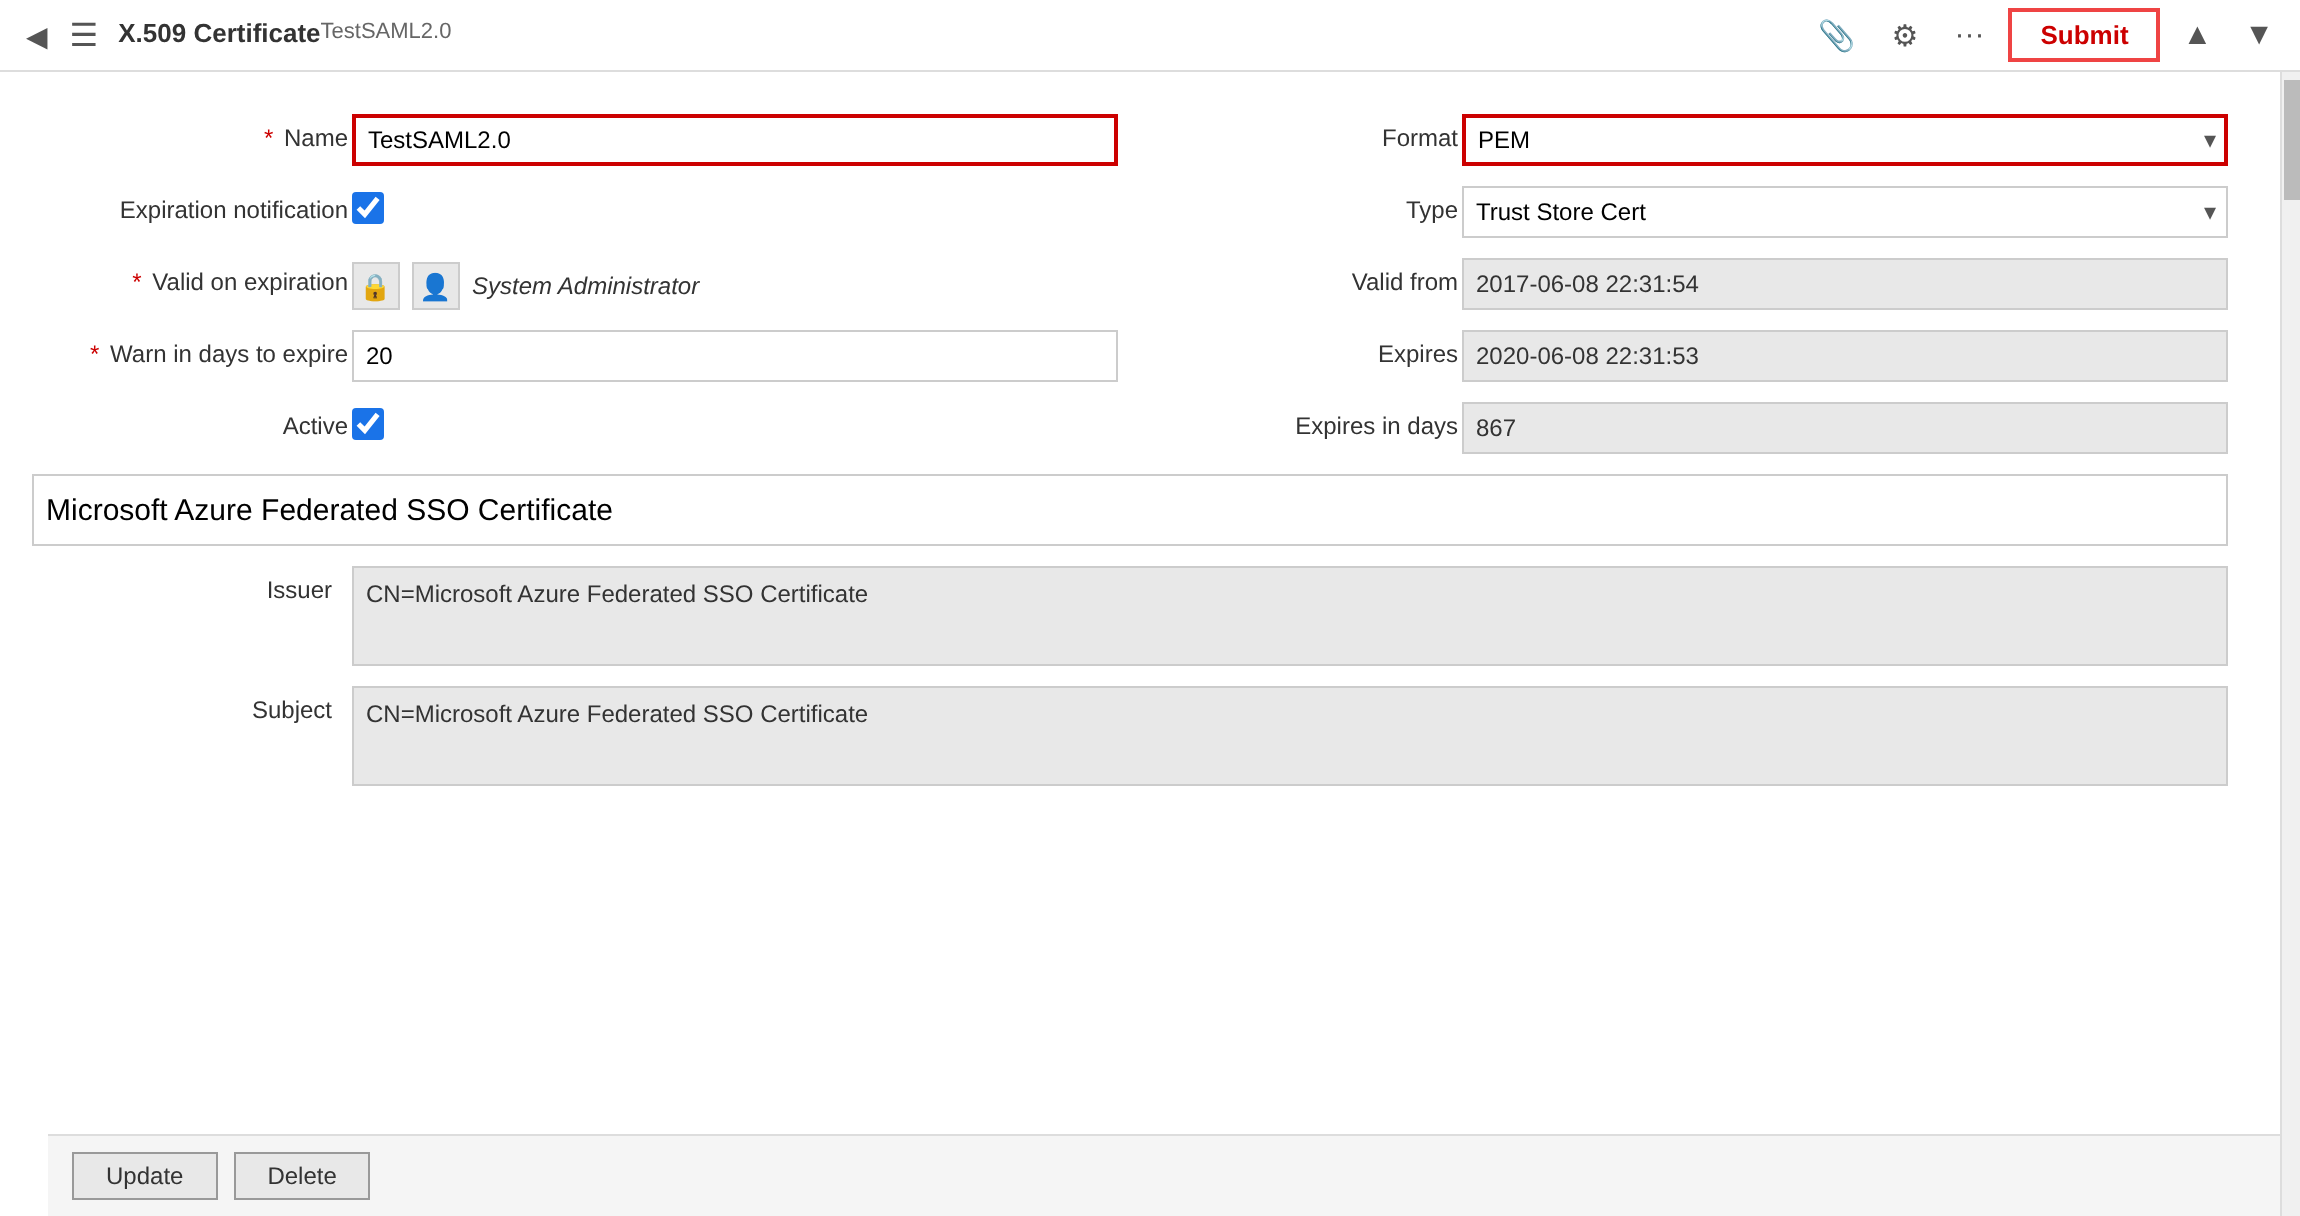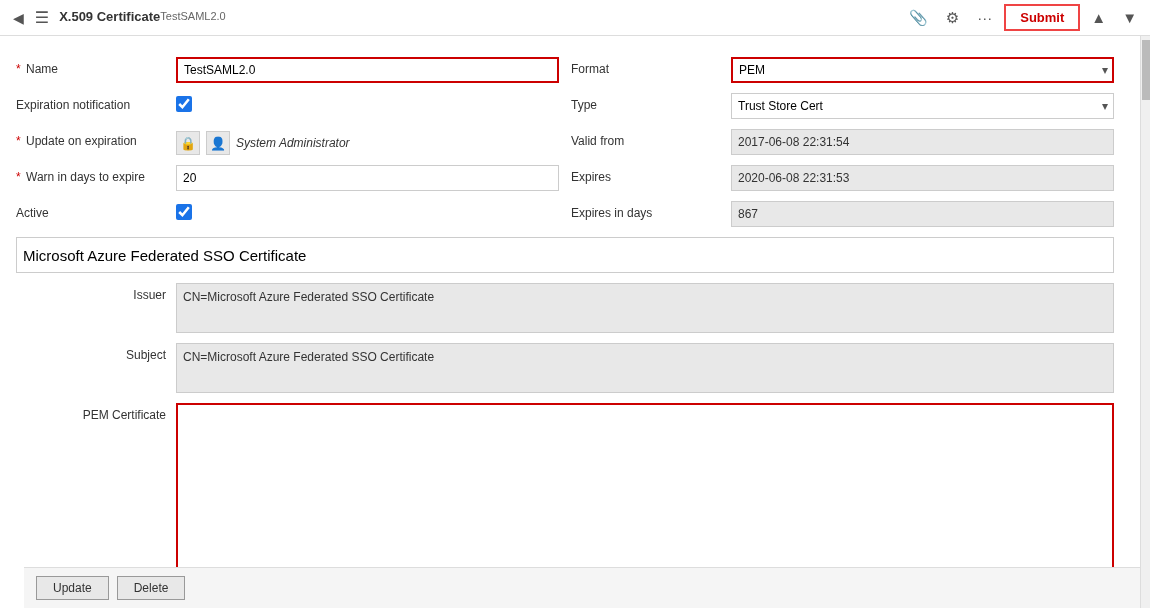--- a/index.html
+++ b/index.html
@@ -49,21 +49,21 @@
       grid-template-columns: 1fr 1fr;
       gap: 0;
     }
 
     .form-row {
       display: flex; align-items: flex-start;
       padding: 5px 6px; min-height: 32px;
     }
 
     .form-label {
-      width: 160px; text-align: left; padding-right: 2px;
+      width: 160px; text-align: right; padding-right: 2px;
       color: #333; font-size: 12px; padding-top: 5px; flex-shrink: 0;
     }
     .required-star { color: #c00; margin-right: 2px; }
 
     .form-control {
       flex: 1;
     }
 
     input[type="text"], input[type="number"] {
       width: 100%; padding: 4px 6px; border: 1px solid #ccc;
@@ -241,21 +241,21 @@
                 <span class="select-caret">▾</span>
               </div>
             </div>
           </div>
         </div>
 
         <div class="form-grid">
           <div class="form-row">
             <div class="form-label">
               <span class="required-star">*</span>
-              <span>Update on expiration</span>
+              <span>Valid on expiration</span>
             </div>
             <div class="form-control">
               <div class="notify-wrapper">
                 <button class="notify-icon-btn">🔒</button>
                 <button class="notify-icon-btn">👤</button>
                 <span class="notify-text">System Administrator</span>
               </div>
             </div>
           </div>
           <div class="form-row">
@@ -326,28 +326,20 @@
 
         <div class="pem-row">
           <div class="pem-label">
             <span>Subject</span>
           </div>
           <div class="pem-control">
             <div class="multi-line-field">CN=Microsoft Azure Federated SSO Certificate</div>
           </div>
         </div>
 
-        <div class="pem-row">
-          <div class="pem-label">
-            <span>PEM Certificate</span>
-          </div>
-          <div class="pem-control">
-            <textarea rows="12" style=""></textarea>
-          </div>
-        </div>
 
       </div>
 
       <div class="bottom-bar">
         <button class="bottom-btn">Update</button>
         <button class="bottom-btn">Delete</button>
       </div>
     </div>
 
     <div class="right-scrollbar">

